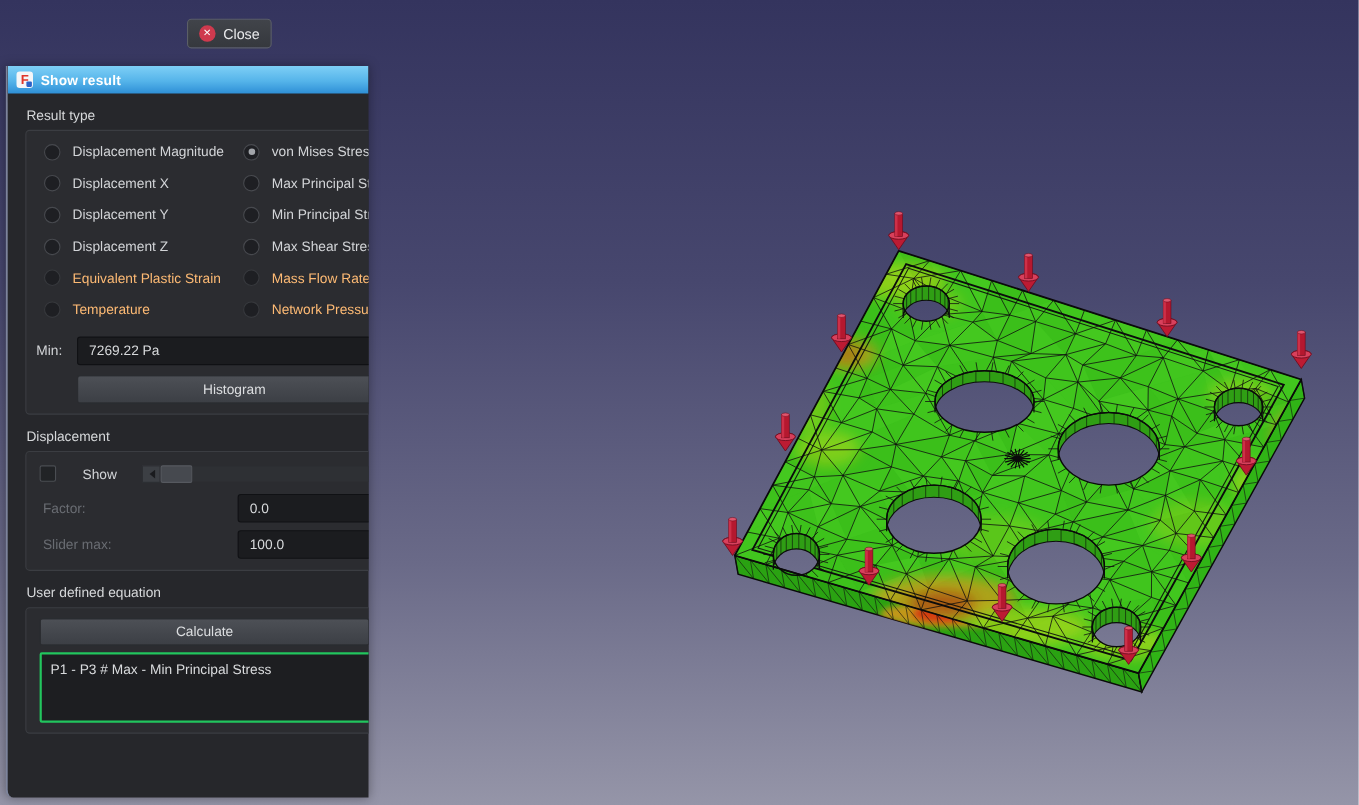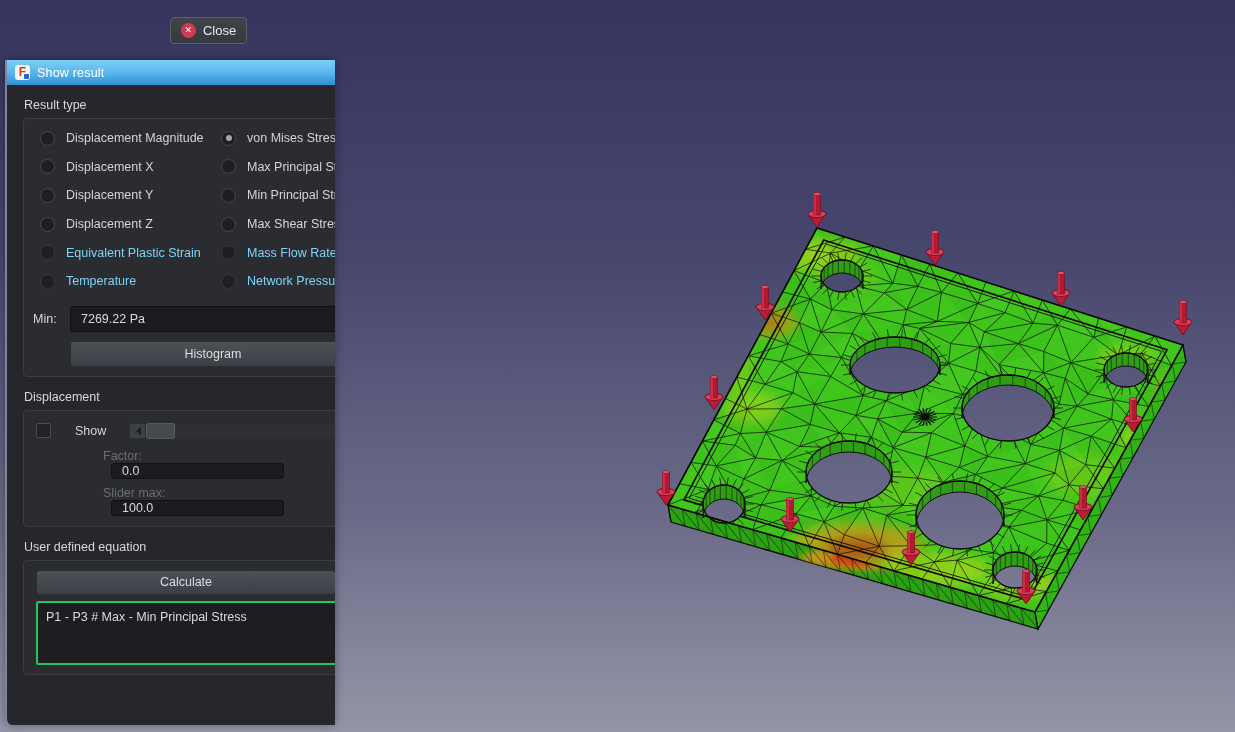--- a/index.html
+++ b/index.html
@@ -22,56 +22,56 @@
     position:absolute;left:5px;top:60px;width:330px;height:665px;box-sizing:border-box;
     background:#26272b;overflow:hidden;border-left:2px solid #7d849c;
     border-bottom-left-radius:7px;box-shadow:0 0 10px rgba(0,0,0,.35);
   }
   .titlebar{height:25px;background:linear-gradient(180deg,#7ecff6 0%,#55b4ea 55%,#2e8fd6 100%);
     display:flex;align-items:center;padding:0 8px;gap:7px;}
   .fc-logo{width:15px;height:15px;background:#f4f6f8;border-radius:3px;position:relative;
     color:#e0362a;font-weight:900;font-size:12px;line-height:15px;text-align:center;}
   .fc-logo::after{content:"";position:absolute;right:1px;bottom:1px;width:5px;height:5px;
     background:#2c63c8;border-radius:1px;}
-  .title-text{color:#ffffff;font-weight:normal;font-size:12.5px;letter-spacing:.2px;}
+  .title-text{color:#ffffff;font-weight:bold;font-size:12.5px;letter-spacing:.2px;}
   .sec-label{color:#d6d8da;font-size:12.5px;margin:13px 0 6px 17px;white-space:nowrap;}
   .groupbox{margin-left:16px;margin-right:-10px;background:#2b2c30;border:1px solid #3b3d42;
     border-radius:4px;}
   
   #radio-grid{padding:5px 0 2px 0;}
   .radio-row{display:flex;align-items:center;height:28.6px;padding-left:16px;white-space:nowrap;}
   .rcell{display:flex;align-items:center;gap:11px;}
   .rcell.left{width:181px;flex:none;}
   .radio{width:13px;height:13px;border-radius:50%;background:#1e1f23;border:1px solid #47494e;
     flex:none;position:relative;}
   .radio.sel::after{content:"";position:absolute;left:3.5px;top:3.5px;width:6px;height:6px;
     border-radius:50%;background:#a2a5aa;}
   .radio.dis{border-color:#37393d;}
   .rlabel{color:#d2d4d7;font-size:12.5px;}
-  .rlabel.dis{color:#7dd3fc;}
+  .rlabel.dis{color:#fdba74;}
   
   .field-row{display:flex;align-items:center;margin:8px 0 0 9px;}
   .frow-label{width:37px;color:#d2d4d7;font-size:12.5px;flex:none;}
   .field{flex:1;margin-right:-12px;background:#1b1c1f;border:1px solid #101114;border-radius:3px;
     height:24px;color:#d8dadc;font-size:12.5px;padding:0 0 0 10px;outline:none;}
   .push-btn{display:block;margin:9px -12px 9px 46px;height:26px;width:calc(100% - 34px);
     background:linear-gradient(#4d5056,#3c3f45);border:1px solid #2a2c30;border-radius:3px;
     color:#dcdee0;font-size:12.5px;font-family:inherit;}
   
   .disp-box{padding:9px 0 10px 0;}
   .show-row{display:flex;align-items:center;padding-left:12px;height:22px;}
   .checkbox{width:13px;height:13px;background:#212326;border:1px solid #4a4d52;border-radius:2px;flex:none;}
   .show-label{color:#d2d4d7;font-size:12.5px;margin:0 0 0 24px;}
   .slider{display:flex;align-items:center;flex:1;margin:0 -12px 0 23px;height:15px;}
   .sl-arrow{width:15px;height:14px;background:#3c3f44;border:1px solid #2c2e32;flex:none;
     display:flex;align-items:center;justify-content:center;}
   .sl-arrow::after{content:"";width:0;height:0;border:4px solid transparent;border-right:5px solid #1a1b1e;margin-right:3px;}
   .sl-handle{width:27px;height:14px;background:#46494f;border:1px solid #56595f;border-radius:2px;flex:none;}
   .sl-groove{flex:1;height:14px;background:#2e3034;}
-  .drow{display:flex;align-items:center;margin:7px 0 0 15px;flex-direction:column;}
+  .drow{display:flex;align-items:center;margin:7px 0 0 15px;}
   .drow-label{width:177px;flex:none;color:#696c72;font-size:12.5px;}
   
   .eq-box{padding:9px 12px 9px 12px;}
   .calc-btn{display:block;width:calc(100% + 4px);margin-right:-14px;height:25px;
     background:linear-gradient(#4d5056,#3c3f45);border:1px solid #2a2c30;border-radius:3px;
     color:#dcdee0;font-size:12.5px;font-family:Liberation Sans, sans-serif;}
   .eq-area{margin-top:6px;margin-right:-14px;height:46px;background:#1d1e21;border:2px solid #22c55e;
     border-radius:2px;color:#d8dadc;font-size:12.5px;padding:7px 8px;white-space:nowrap;}
 </style>
 </head>

